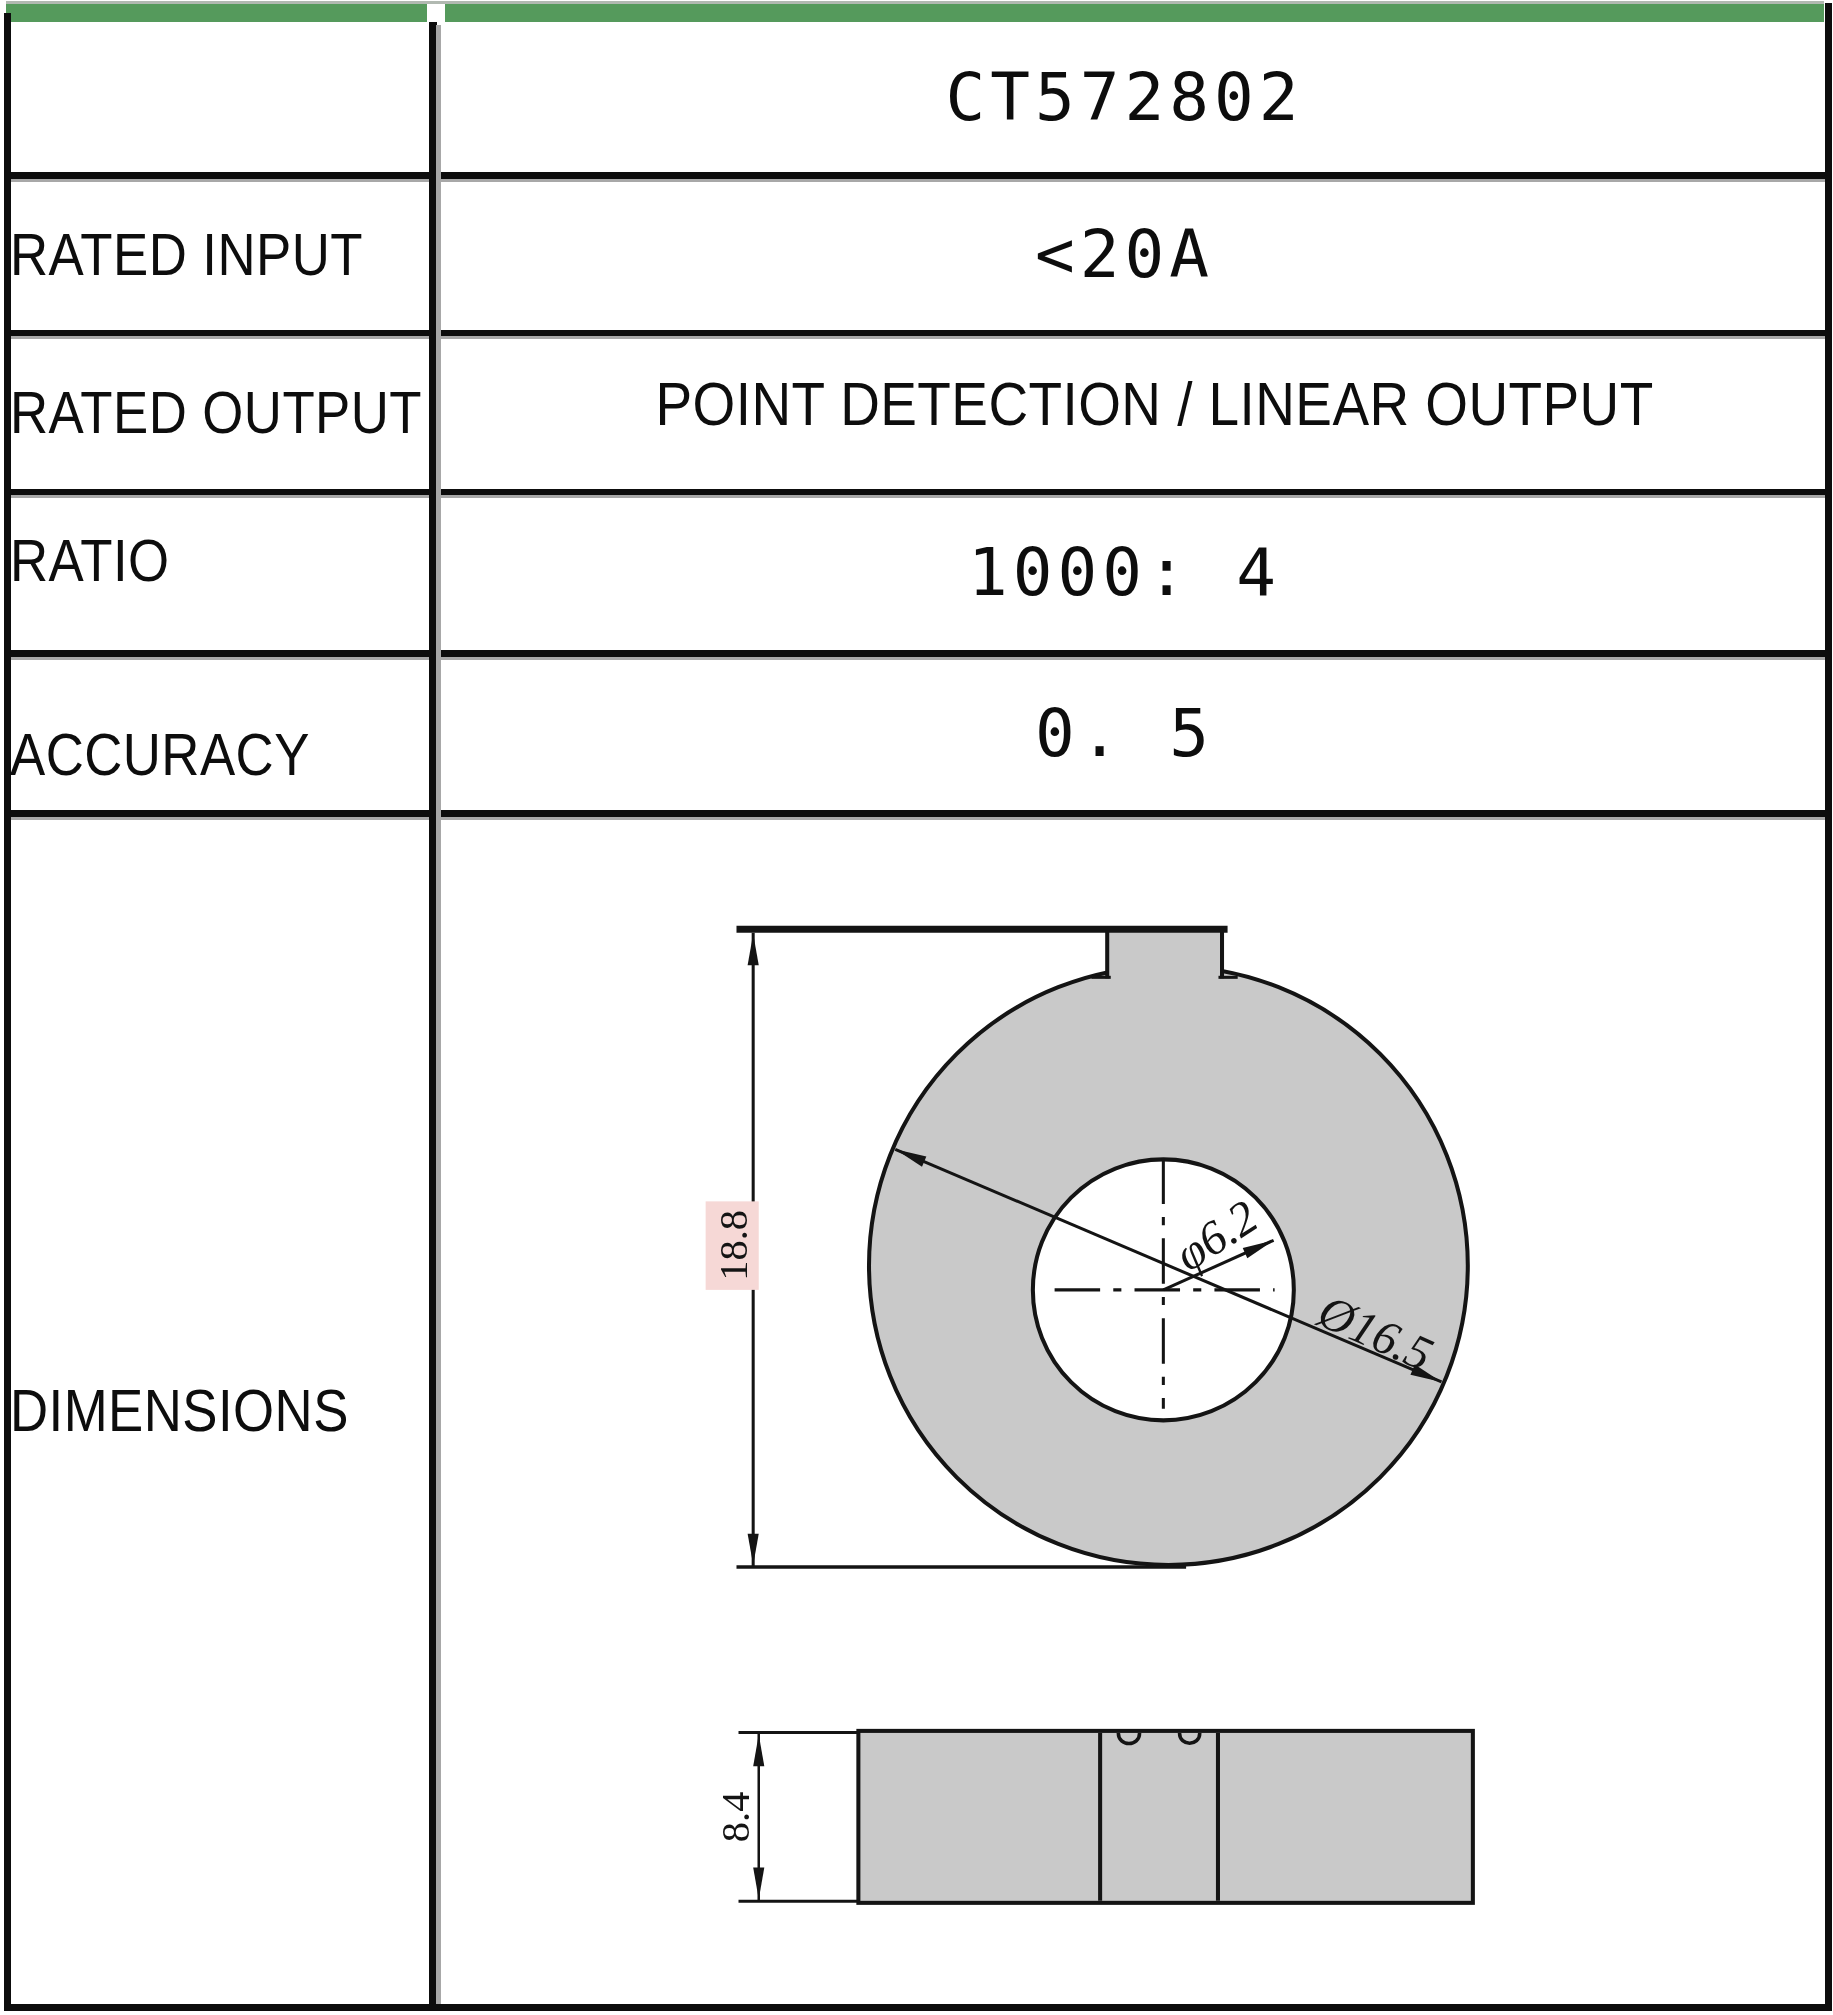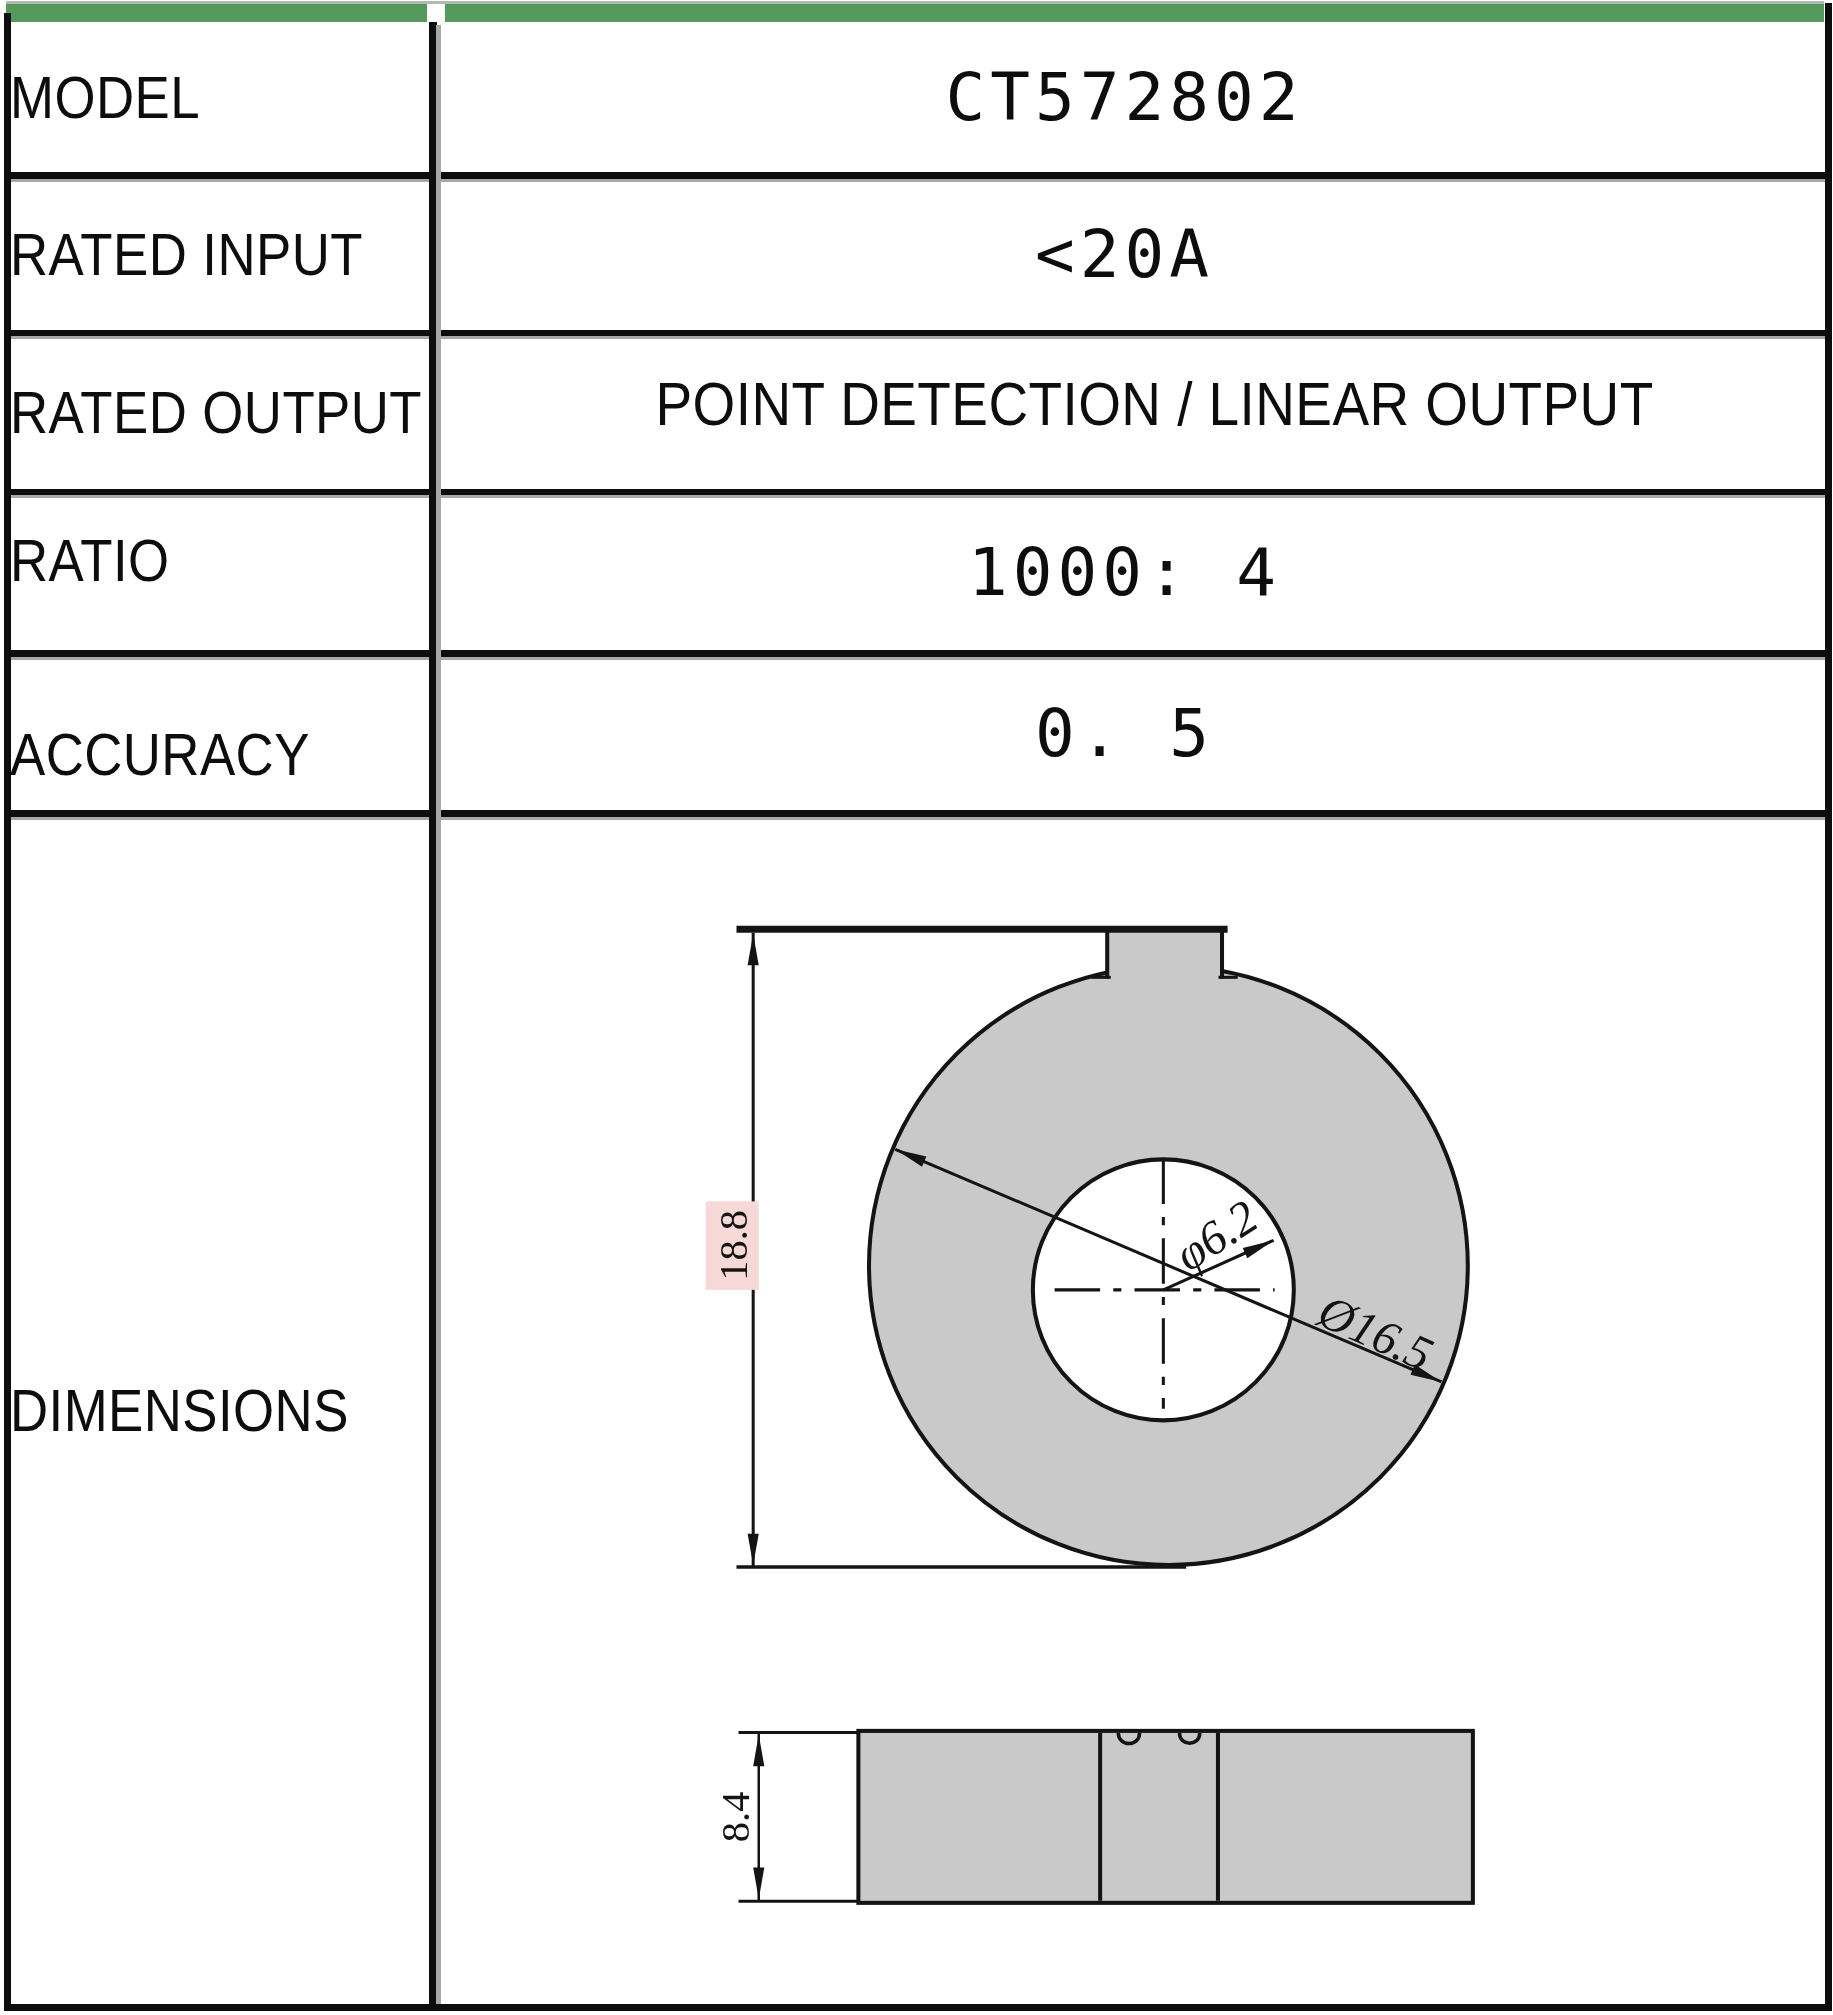--- a/index.html
+++ b/index.html
@@ -25,23 +25,20 @@
 </style>
 </head>
 <body>
 
 <div id="page">
 
   <div class="green-lip" style="left:6px;width:1818px;"></div>
   <div class="green-bar" style="left:6px;width:421px;"></div>
   <div class="green-bar" style="left:445px;width:1379px;"></div>
 
-  <div class="label-cell" style="top:22px;height:150px;">
-    <span class="label-text">MODEL</span>
-  </div>
   <div class="value-cell mono" style="top:22px;height:150px;">
     <span class="val-mono">CT572802</span>
   </div>
 
   <div class="label-cell" style="top:179px;height:151px;">
     <span class="label-text">RATED INPUT</span>
   </div>
   <div class="value-cell mono" style="top:179px;height:151px;">
     <span class="val-mono">&lt;20A</span>
   </div>

